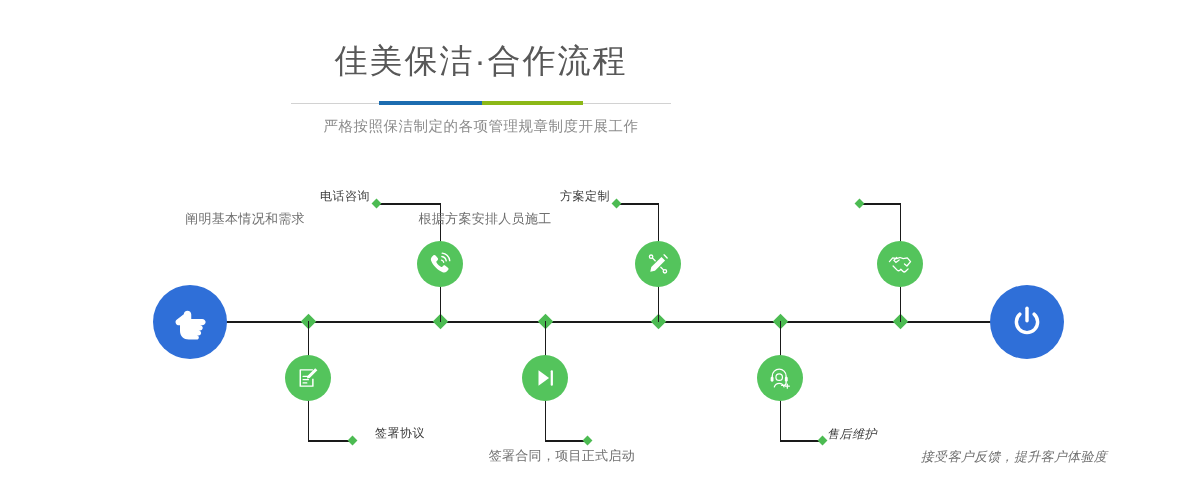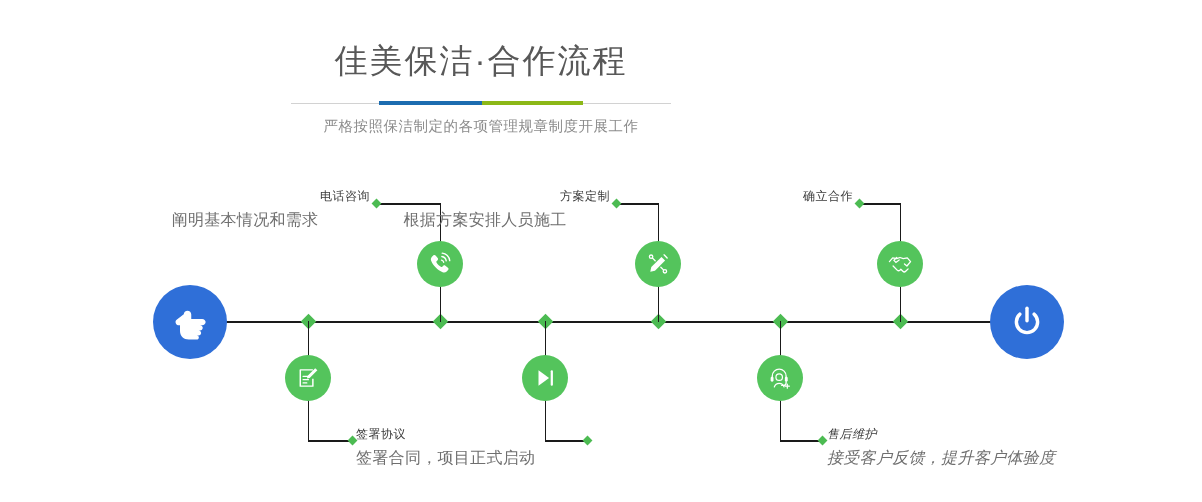--- a/index.html
+++ b/index.html
@@ -57,25 +57,25 @@
   .conn-h{height:1.6px;}
 
   .icon-circle{
     position:absolute;width:46px;height:46px;border-radius:50%;
     background:#54c45c;display:flex;align-items:center;justify-content:center;
   }
   .icon-circle svg{display:block;}
 
   .label{position:absolute;line-height:1;white-space:nowrap;}
   .label .t{font-size:12px;color:#3a3a3a;letter-spacing:.5px;}
-  .label .d{font-size:16px;color:#6f6f6f;letter-spacing:.3px;margin-top:10px;}
+  .label .d{font-size:13px;color:#6f6f6f;letter-spacing:.3px;margin-top:10px;}
   .label.top{text-align:right;}
   .label.top .d{text-align:center;}
   .label.bot{text-align:left;}
-  .label.bot .d{text-align:left;}
+  .label.bot .d{text-align:right;}
 
   .tipdot{
     position:absolute;width:7px;height:7px;background:#4cbb52;transform:rotate(45deg);
   }
 </style>
 </head>
 <body>
 
 <div class="stage">
 
@@ -137,21 +137,21 @@
       <span>
         <svg width="26" height="26" viewBox="0 0 64 64">
           <path fill="none" stroke="#ffffff" stroke-width="3.6" stroke-linejoin="round" d="M44 12H13v40h31V34"></path>
           <line x1="20" y1="28" x2="36" y2="28" stroke="#ffffff" stroke-width="3.2" stroke-linecap="round"></line>
           <line x1="20" y1="36" x2="33" y2="36" stroke="#ffffff" stroke-width="3.2" stroke-linecap="round"></line>
           <line x1="20" y1="44" x2="29" y2="44" stroke="#ffffff" stroke-width="3.2" stroke-linecap="round"></line>
           <path fill="#ffffff" d="M49.7 7.8l5.3 5.3-19 19-6.6 1.3 1.3-6.6z"></path>
         </svg>
       </span>
     </div>
-    <div class="label bot" style="left:356px;top:428px;width:260px;">
+    <div class="label bot" style="left:375px;top:428px;width:260px;font-family:Liberation Mono, monospace;">
       <div class="t">签署协议</div>
       <div class="d">签署合同，项目正式启动</div>
     </div>
 
     <div class="node" style="left:652.5px;top:316px;"></div>
     <div class="conn conn-v" style="left:657.5px;top:203px;height:119px;"></div>
     <div class="conn conn-h" style="left:617px;top:203px;width:41px;"></div>
     <div class="tipdot" style="left:613px;top:199.5px;"></div>
     <div class="icon-circle" style="left:635px;top:241px;">
       <span>
@@ -192,21 +192,20 @@
     <div class="icon-circle" style="left:877px;top:241px;">
       <span>
         <svg width="26" height="26" viewBox="0 0 64 64">
           <path fill="none" stroke="#ffffff" stroke-width="3.2" stroke-linejoin="round" stroke-linecap="round" d="M6 26l8-9 10 2 8-3 8 3 10-2 8 9-9 11-6-5"></path>
           <path fill="none" stroke="#ffffff" stroke-width="3.2" stroke-linejoin="round" stroke-linecap="round" d="M15 37l10 10c2 2 5 2 7 0l2-2 5 5c2 2 5 2 7 0l6-6"></path>
           <path fill="none" stroke="#ffffff" stroke-width="3" stroke-linecap="round" d="M24 16l-7 7 5 5 8-6"></path>
         </svg>
       </span>
     </div>
     <div class="label top" style="left:603px;top:190px;width:250px;">
-      <div class="t">确立合作</div>
     </div>
 
     <div class="node" style="left:774.5px;top:316px;"></div>
     <div class="conn conn-v" style="left:779.5px;top:321px;height:120px;"></div>
     <div class="conn conn-h" style="left:779.5px;top:440px;width:43px;"></div>
     <div class="tipdot" style="left:819px;top:437px;"></div>
     <div class="icon-circle" style="left:757px;top:355px;">
       <span>
         <svg width="26" height="26" viewBox="0 0 64 64">
           <path fill="none" stroke="#ffffff" stroke-width="3.2" stroke-linecap="round" d="M13 30v-3a17 17 0 0 1 34 0v3"></path>

